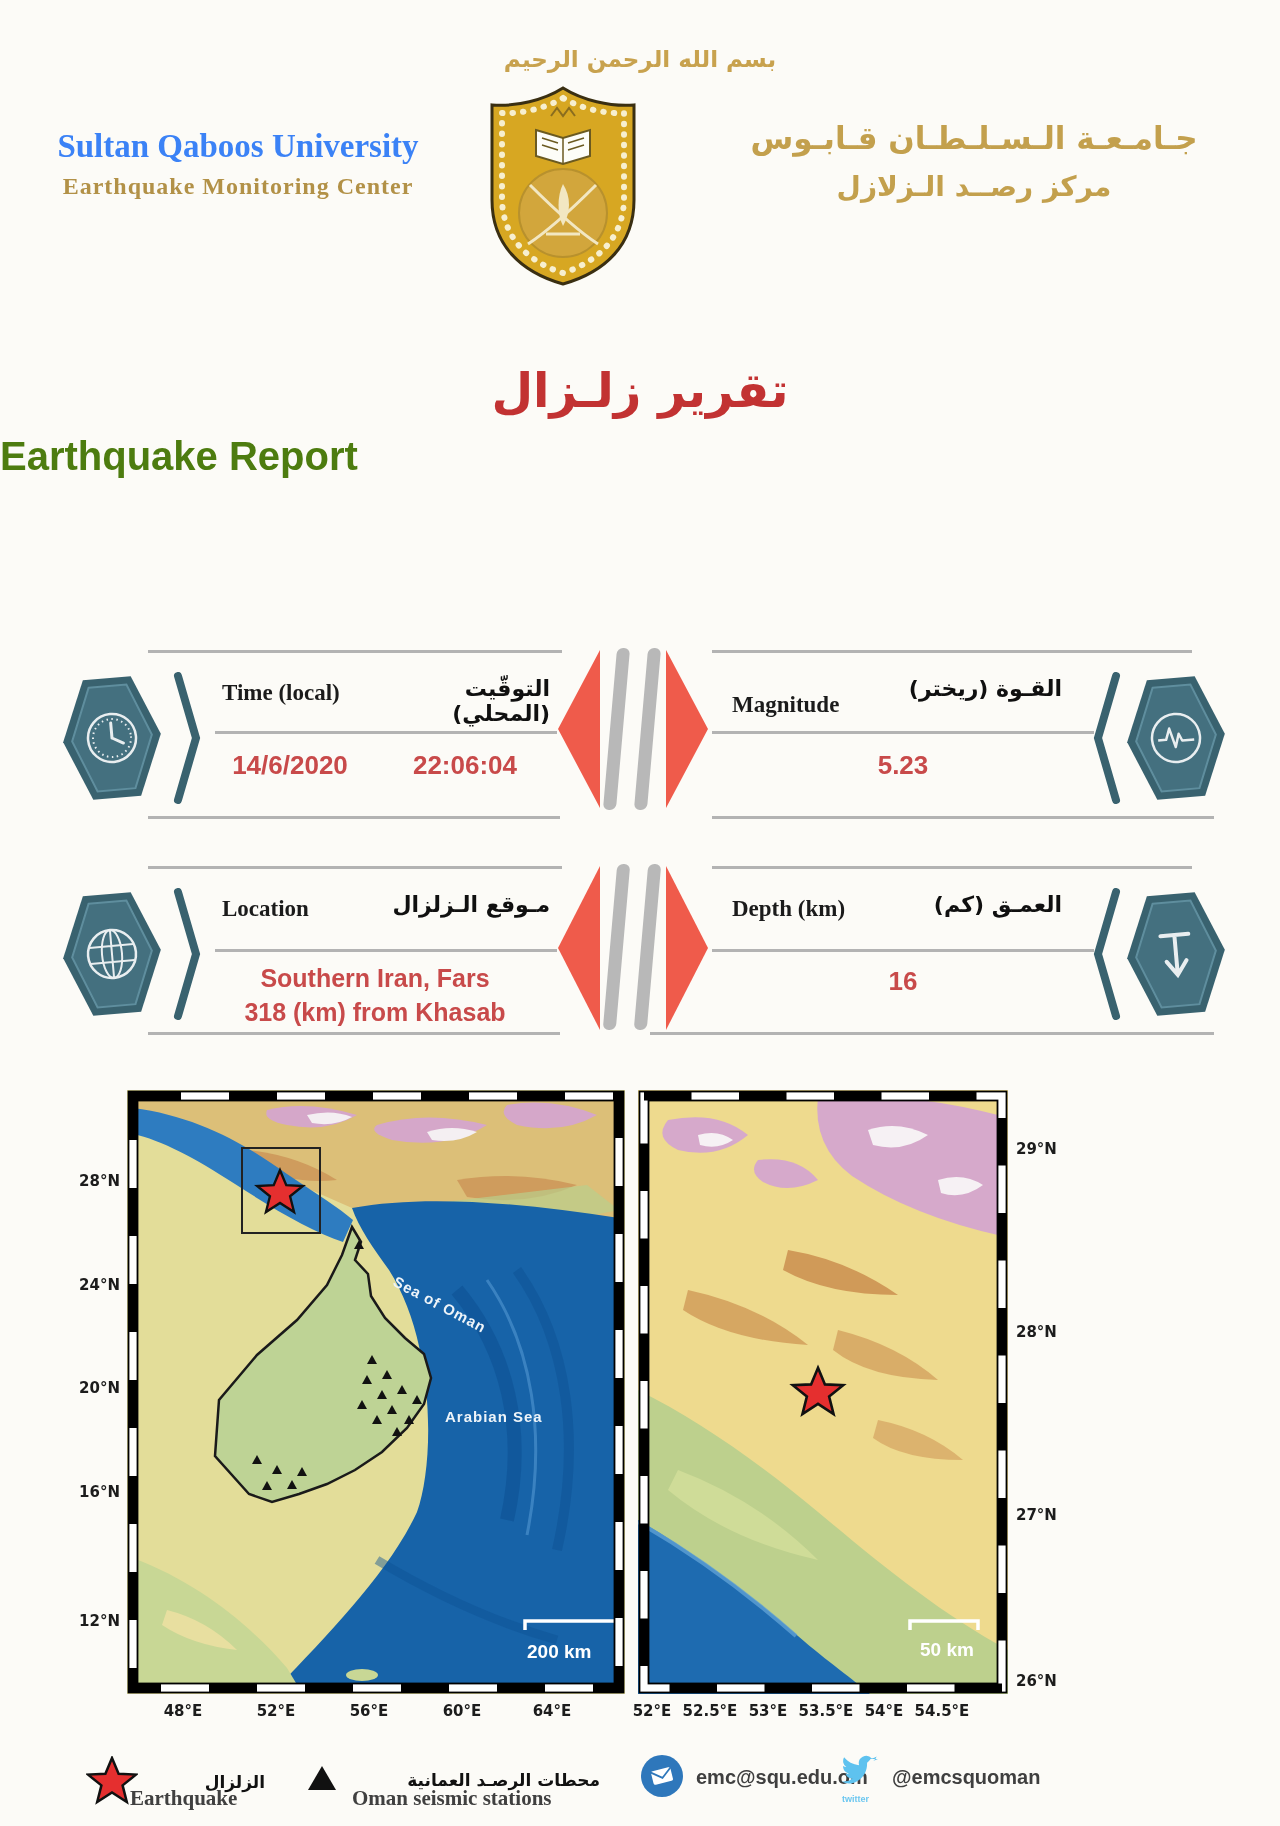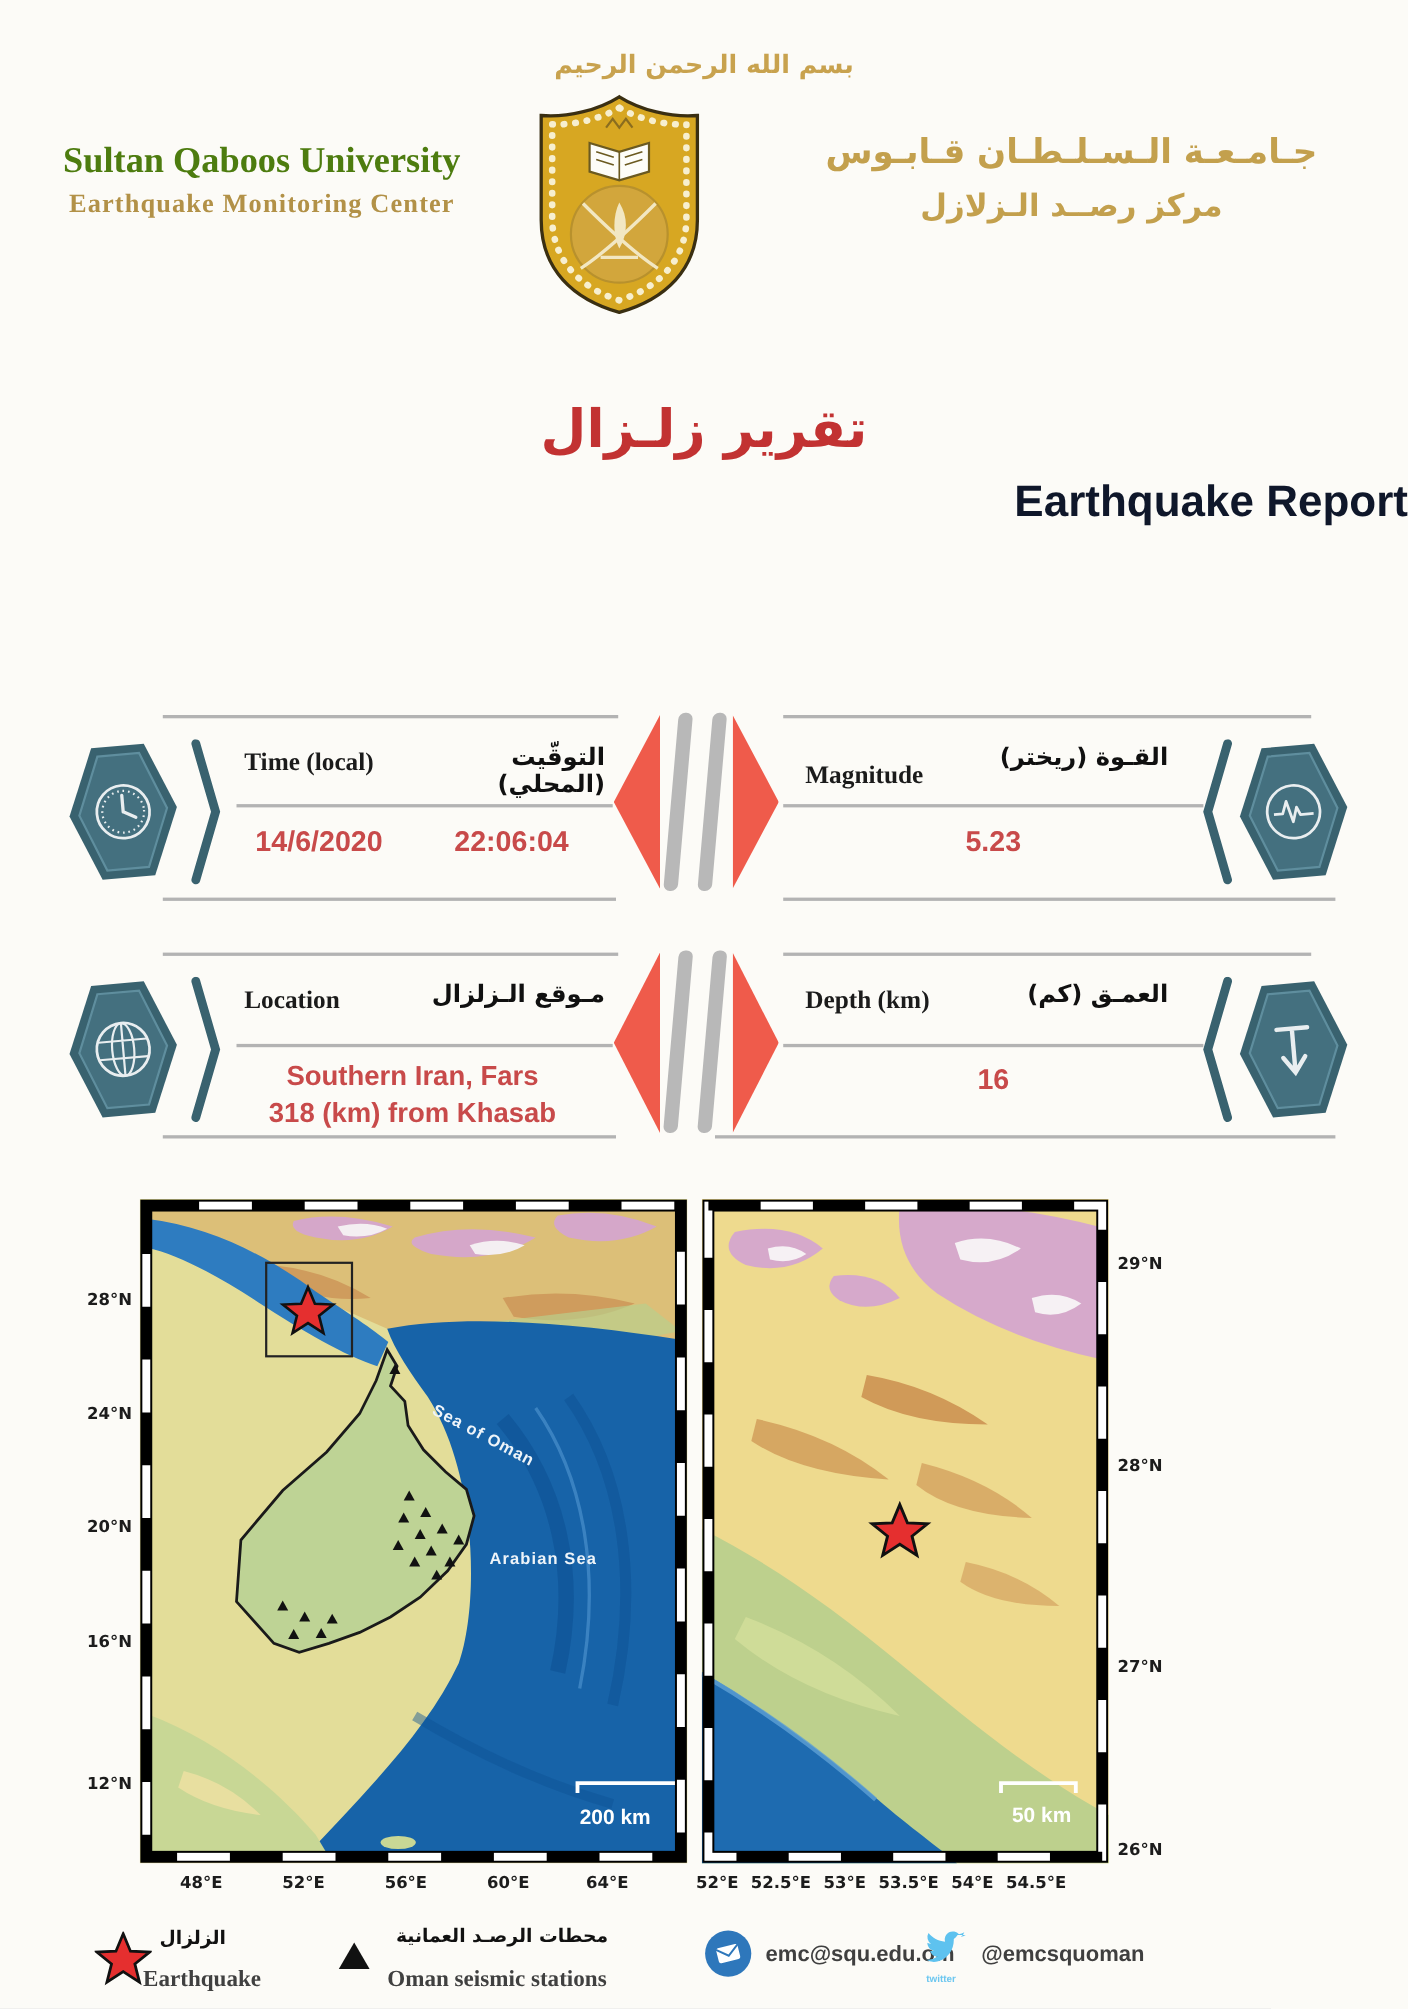--- a/index.html
+++ b/index.html
@@ -1,40 +1,40 @@
 <!DOCTYPE html>
 <html lang="en"><head>
 <meta charset="utf-8">
 <style>
   html,body{margin:0;padding:0;background:#e8e8e8;}
   .page{position:relative;width:1280px;height:1826px;background:#fcfbf7;margin:0 auto;overflow:hidden;
         font-family:"Liberation Sans",sans-serif;}
   .abs{position:absolute;}
   .gline{position:absolute;height:3px;background:#b3b3b3;}
   .ar{font-family:"DejaVu Sans",sans-serif;direction:rtl;unicode-bidi:isolate;}
-  .gold1{color:#4d7c0f;font:bold 33px "Liberation Serif",serif;}
+  .gold1{color:#3b82f6;font:bold 33px "Liberation Serif",serif;}
   .gold2{color:#b29147;font:bold 24px "Liberation Serif",serif;letter-spacing:1px;}
   .goldar1{color:#c3a04d;font-weight:bold;font-size:31px;}
   .goldar2{color:#c3a04d;font-weight:bold;font-size:28px;}
   .bismillah{color:#c8a24e;font-weight:bold;font-size:23px;text-align:center;width:100%;margin-top:28px;}
   .title-ar{color:#c23232;font-weight:bold;font-size:48px;text-align:center;width:100%;letter-spacing:1px;}
-  .title-en{color:#0f172a;font-weight:bold;font-size:40px;text-align:right;width:100%;}
+  .title-en{color:#4d7c0f;font-weight:bold;font-size:40px;text-align:left;width:100%;}
   .lbl-en{position:absolute;font:bold 23px "Liberation Serif",serif;color:#1b1b1b;}
   .lbl-ar{position:absolute;font-weight:bold;font-size:22px;color:#101010;text-align:right;}
   .val{position:absolute;font-weight:bold;font-size:26px;color:#c84a4a;text-align:center;}
   .hex{position:absolute;width:100px;height:126px;transform:rotate(-5deg);}
   .chev{position:absolute;width:36px;height:132px;}
   .wedge{position:absolute;width:42px;background:#ef5b4b;}
   .wedge-l{clip-path:polygon(0 50%,100% 0,100% 100%);}
   .wedge-r{clip-path:polygon(0 0,100% 50%,0 100%);}
   .gbar{position:absolute;width:13px;background:#b8b8b8;border-radius:6px;transform:skewX(-5deg);}
   .axis{position:absolute;font-weight:bold;font-size:15px;color:#1c1c1c;font-family:"DejaVu Sans",sans-serif;}
   .axis.c{text-align:center;}
   .axis.r{text-align:right;}
-  .leg-ar{position:absolute;font-weight:bold;font-size:17px;color:#111;text-align:left;}
+  .leg-ar{position:absolute;font-weight:bold;font-size:17px;color:#111;text-align:right;margin-top:20px;}
   .leg-en{position:absolute;font:bold 21px "Liberation Serif",serif;color:#404040;text-align:left;}
   .contact{position:absolute;font-weight:bold;font-size:20px;color:#3f3f3f;}
   .twcap{position:absolute;font-size:9px;color:#6cc7f0;font-weight:bold;}
 </style>
 </head>
 <body>
 
 <div class="page">
 
   <div class="abs bismillah ar" style="top:18px;left:0;">بسم الله الرحمن الرحيم</div>

